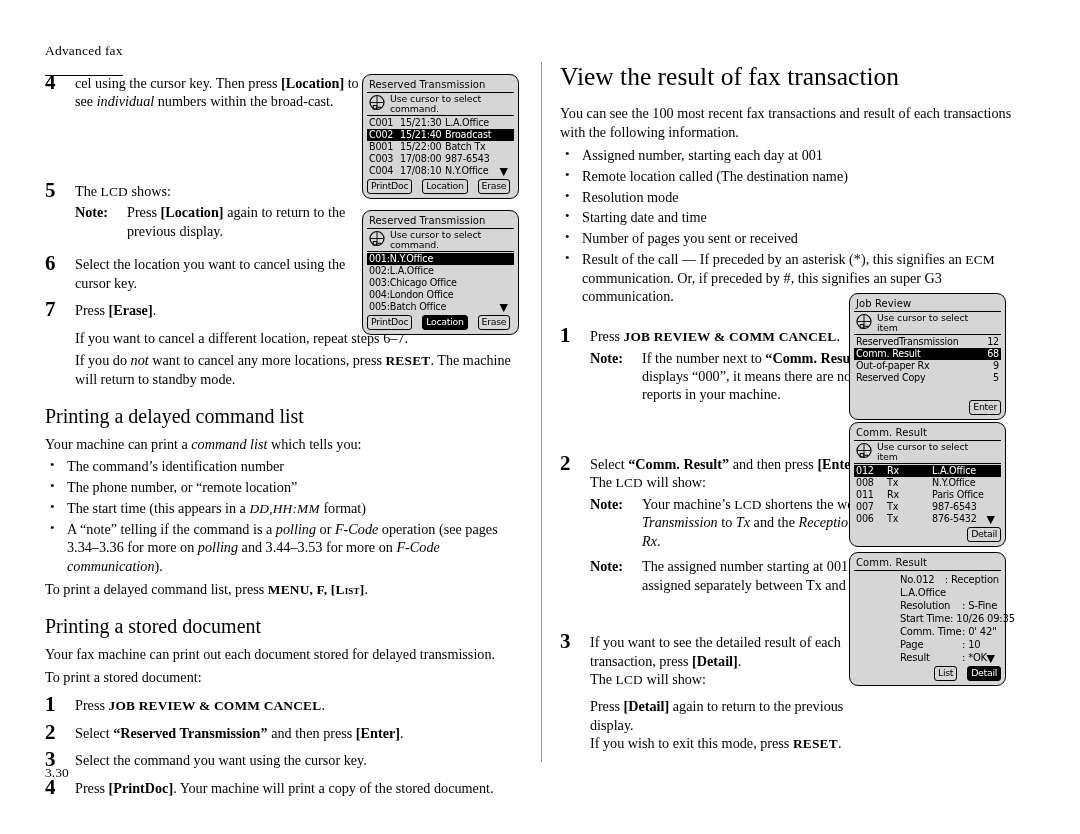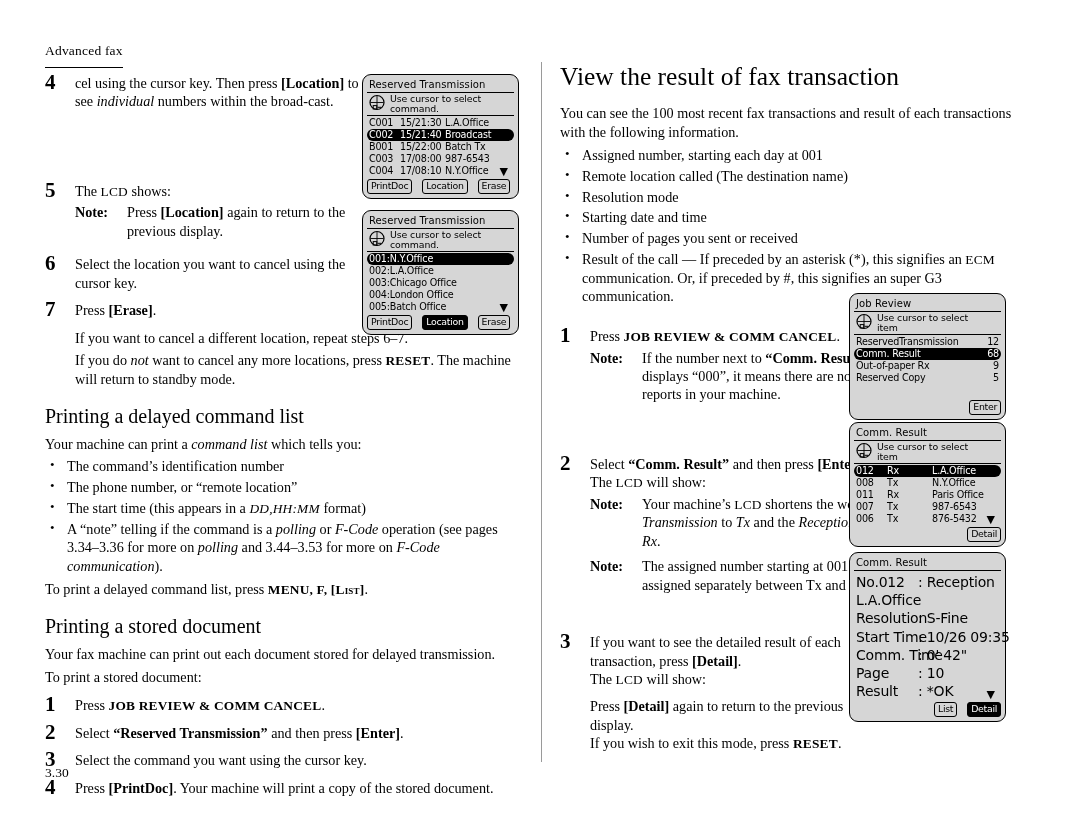--- a/index.html
+++ b/index.html
@@ -7,21 +7,21 @@
     width:1080px;height:834px;background:#ffffff;
     font-family:"Liberation Serif", serif;
     color:#000;position:relative;overflow:hidden;
   }
   .page{position:absolute;inset:0;}
 
   
   .runhead{
     position:absolute;left:45px;top:43px;
     font-size:13.5px;letter-spacing:.2px;
-    padding-bottom:8px;border-bottom:1.3px solid #000;
+    padding-bottom:16px;border-bottom:1.3px solid #000;
   }
   
   .folio{position:absolute;left:45px;top:765px;font-size:13.5px;}
 
   
   .divider{position:absolute;left:541px;top:62px;width:1px;height:700px;background:#9a9a9a;}
 
   
   .col-left{position:absolute;left:45px;top:74px;width:478px;}
   .col-right{position:absolute;left:560px;top:62px;width:470px;}
@@ -73,28 +73,28 @@
   .lcd .prompt .ptxt{display:block;white-space:nowrap;}
   .dial{
     position:absolute;left:1px;top:0px;width:20px;height:19px;
   }
   .lcd .sep{height:1.3px;background:#000;margin:1px 0 0 0;}
   .lcd .rows{margin-top:1px;}
   .row{
     display:flex;white-space:nowrap;font-size:9.6px;line-height:1.26;
     padding:0 2px;letter-spacing:-.2px;
   }
-  .row.sel{background:#000;color:#fff;border-radius:6px;}
+  .row.sel{background:#000;color:#fff;}
   .row .c1{min-width:31px;}
   .row .c2{min-width:45px;}
   .row .c3{flex:1;}
   .row .cval{margin-left:auto;padding-left:6px;}
   .row .lbl{flex:1;}
   
-  .drow{display:flex;white-space:nowrap;font-size:14px;line-height:1.3;padding:0 2px;letter-spacing:-.2px;}
+  .drow{display:flex;white-space:nowrap;font-size:10px;line-height:1.3;padding:0 2px;letter-spacing:-.2px;margin-left:44px;}
   .drow .dk{width:62px;}
   .drow .dv{flex:1;}
 
   .btnbar{display:flex;gap:10px;margin-top:2px;}
   .btnbar.right{justify-content:flex-end;}
   .lcdbtn{
     border:1.2px solid #000;border-radius:3px;background:#d6d6d6;
     font-size:9.4px;padding:0 3px;line-height:1.35;letter-spacing:-.3px;white-space:nowrap;
   }
   .lcdbtn.on{background:#000;color:#fff;}

